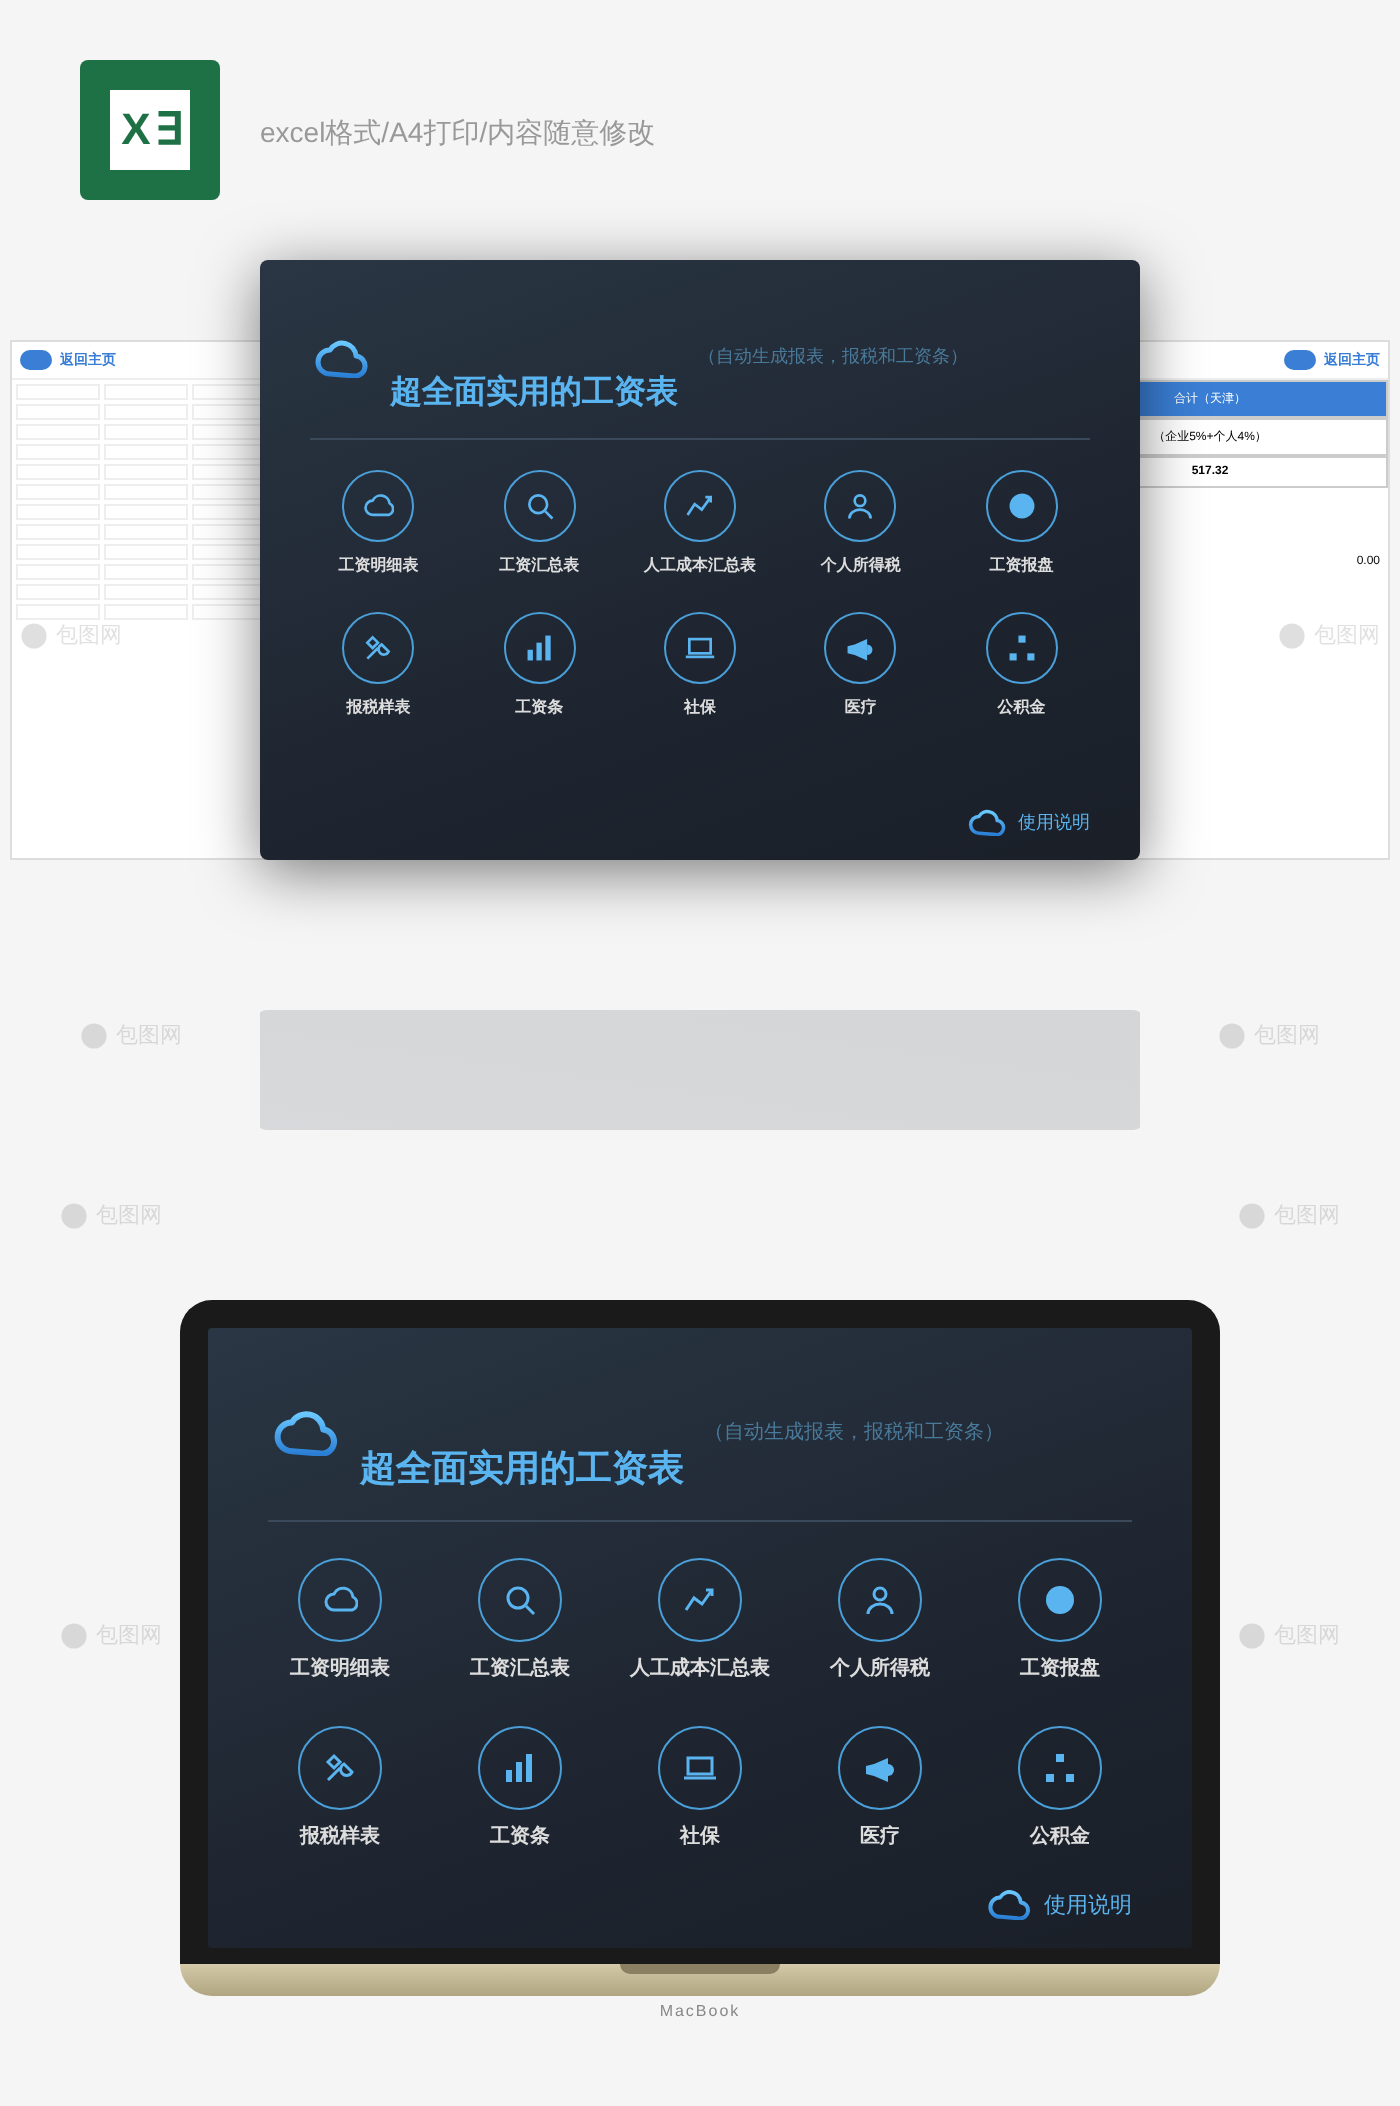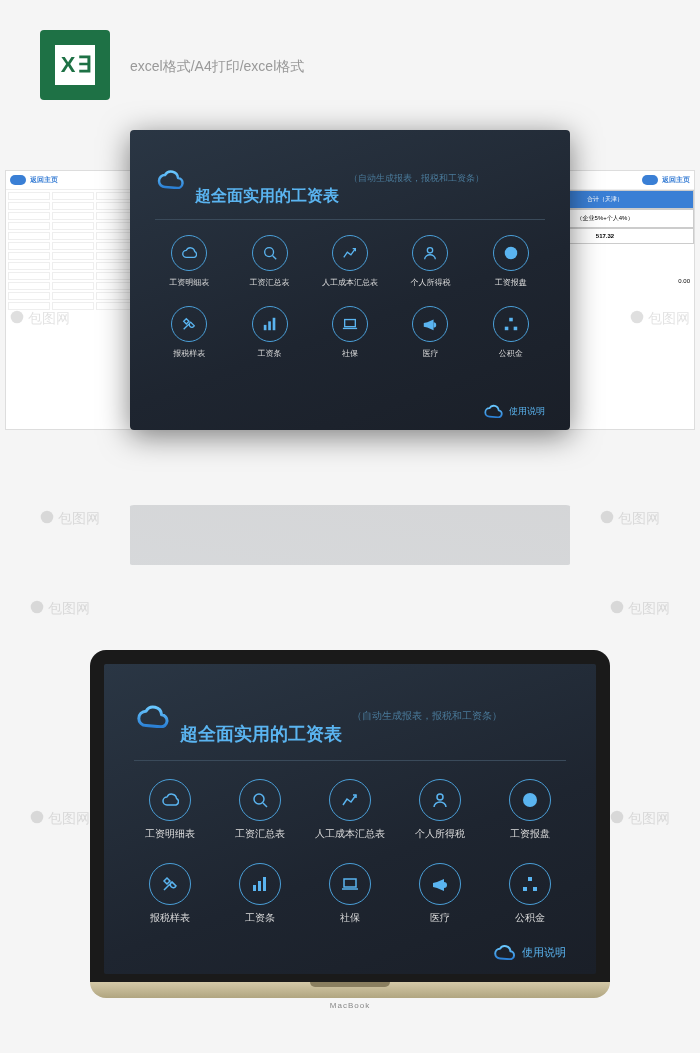--- a/index.html
+++ b/index.html
@@ -128,20 +128,21 @@
   grid-template-columns: repeat(5, 1fr);
   gap: 18px 12px;
   margin-top: 10px;
 }
 .icon-item {
   display: flex;
   flex-direction: column;
   align-items: center;
   gap: 6px;
   cursor: pointer;
+  font-weight: bold;
 }
 .icon-circle {
   width: 36px;
   height: 36px;
   border: 1.5px solid #4a9fd8;
   border-radius: 50%;
   display: flex;
   align-items: center;
   justify-content: center;
 }
@@ -171,23 +172,24 @@
   width: 440px;
   height: 150px;
   background: linear-gradient(160deg, #2a3644, #1e2530);
   opacity: 0.15;
   border-radius: 4px;
 }
 
 
 .watermark {
   position: absolute;
-  font-size: 14px;
+  font-size: 11px;
   color: rgba(0,0,0,0.12);
   display: flex;
+  align-items: center;
   gap: 4px;
 }
 .watermark svg { width: 14px; height: 14px; opacity: 0.3;}
 
 
 .laptop-area {
   margin-top: 120px;
   display: flex;
   justify-content: center;
   position: relative;
@@ -300,21 +302,21 @@
         <stop offset="1" stop-color="#2a7fd5"></stop>
       </linearGradient>
 </defs>
 </svg>
 
 <div class="header">
   <div class="excel-logo">
     <div class="excel-logo-inner">X ∃</div>
   </div>
   <div class="header-text">
-    <div class="header-sub">excel格式/A4打印/excel格式</div>
+    <div class="header-sub">excel格式/A4打印/内容随意修改</div>
   </div>
 </div>
 
 <div class="preview-area">
 
   <div class="side-sheet left">
     <div class="sheet-header-row">
       <div class="mini-cloud"></div>
       <div class="sheet-link">返回主页</div>
     </div>

